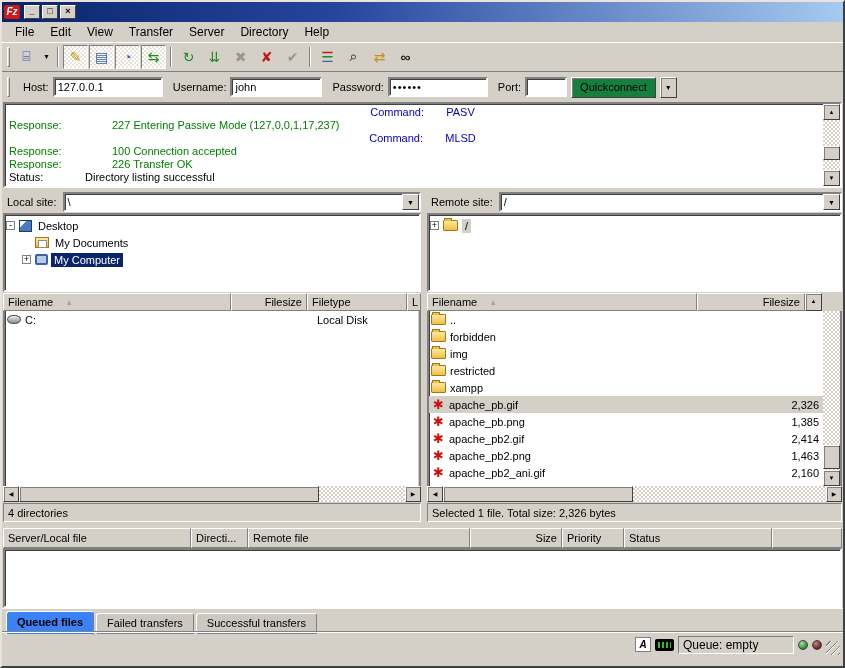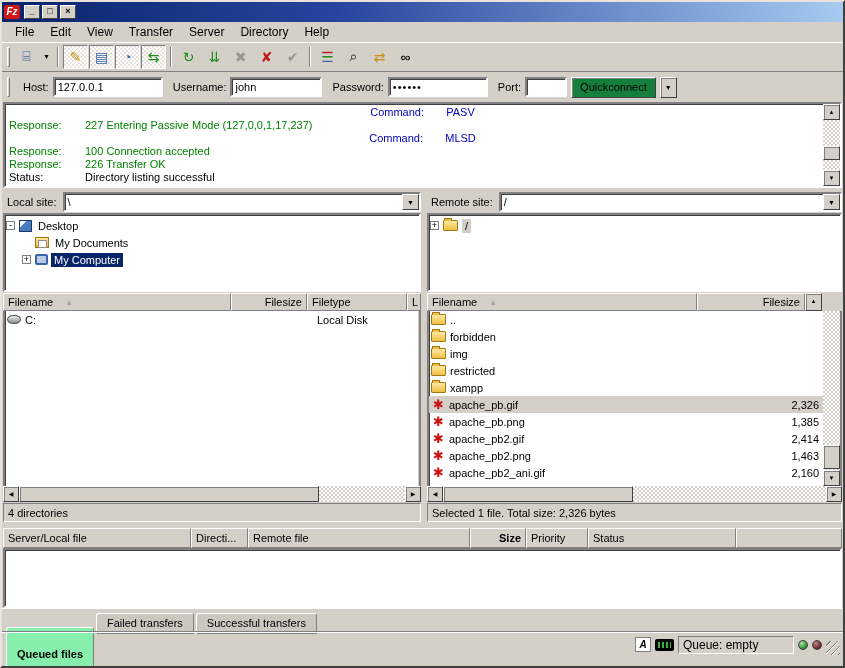--- a/index.html
+++ b/index.html
@@ -50,21 +50,21 @@
   .qc-drop { width:17px; height:21px; background:#d4d0c8; border:1px solid; border-color:#fff #404040 #404040 #fff;
     box-shadow:1px 1px 0 #808080 inset; font-size:7px; text-align:center; line-height:19px; }
 
   
   .logwrap { height:86px; margin:0 1px; background:#fff; border:2px solid; border-color:#808080 #fff #fff #808080;
     box-shadow:1px 1px 0 #404040 inset; position:relative; overflow:hidden; flex:0 0 auto; }
   .logbody { padding:2px 4px; }
   .logline { display:flex; line-height:13px; white-space:nowrap; }
   .logline .lab { width:76px; flex:0 0 auto; }
   .lt-command { color:#0000bf;justify-content:center; }
-  .lt-response { color:#008000; }
+  .lt-response { color:#008000;gap:27px; }
   .lt-status { color:#000; }
 
   
   .vscroll { position:absolute; top:0; right:0; bottom:0; width:17px;
     background:repeating-conic-gradient(#fff 0% 25%, #d4d0c8 0% 50%) 0 0/4px 4px; }
   .sb-btn { width:17px; height:16px; background:#d4d0c8; border:1px solid; border-color:#fff #404040 #404040 #fff;
     box-shadow:1px 1px 0 #808080 inset; font-size:6px; text-align:center; line-height:14px; color:#000; }
   .sb-up { position:absolute; top:0; left:0; }
   .sb-down { position:absolute; bottom:0; left:0; }
   .sb-thumb-v { position:absolute; left:0; width:17px; background:#d4d0c8; border:1px solid;
@@ -132,31 +132,31 @@
   .local-list .c-size { width:76px; text-align:right; }
   .local-list .c-type { width:100px; padding-left:6px; }
   .remote-list .fname { width:268px; flex:0 0 auto; }
   .remote-list .fsize { width:110px; text-align:right; padding-right:8px; }
   .pane-status { height:19px; margin:1px 1px 0 1px; border:1px solid; border-color:#808080 #fff #fff #808080;
     display:flex; align-items:center; padding:0 4px; flex:0 0 auto; }
 
   
   .splitter { height:6px; flex:0 0 auto; }
   .queueheader { height:20px; display:flex; flex:0 0 auto; margin:0 1px; }
-  .qc0{width:188px;} .qc1{width:57px;} .qc2{width:222px;} .qc3{width:56px;font-weight:bold;} .qc4{width:62px;} .qc5{width:148px;} .qc6{flex:1;}
+  .qc0{width:188px;} .qc1{width:57px;} .qc2{width:222px;} .qc3{width:92px;} .qc4{width:62px;} .qc5{width:148px;} .qc6{flex:1;}
   .queuebody { height:60px; margin:0 1px; background:#fff; border:2px solid; border-color:#808080 #fff #fff #808080;
     box-shadow:1px 1px 0 #404040 inset; flex:0 0 auto; }
 
   
   .tabsrow { height:23px; display:flex; align-items:flex-start; padding:2px 0 0 4px; gap:2px; flex:0 0 auto;
     border-top:1px solid #fff; }
   .tab { padding:3px 10px 4px 10px; background:#ccc8c0; border:1px solid; border-color:#fff #808080 #808080 #fff;
     border-radius:3px 3px 0 0; font-size:11px; margin-top:2px; }
-  .tab.active { background:#86efac; font-weight:bold; border-bottom-color:#d4d0c8; margin-top:16px;
-    padding-top:20px; padding-bottom:6px; }
+  .tab.active { background:#3b82f6; font-weight:bold; border-bottom-color:#d4d0c8; margin-top:0;
+    padding-top:4px; padding-bottom:6px; }
 
   
   .statusbar { height:26px; border-top:1px solid #808080; box-shadow:0 1px 0 #fff inset;
     display:flex; align-items:center; justify-content:flex-end; padding:2px 3px 2px 2px; gap:4px; flex:0 0 auto; }
   .ascii-badge { width:16px; height:15px; background:#fff; border:1px solid #808080; font-size:10px;
     font-weight:bold; text-align:center; line-height:13px; font-style:italic; }
   .led-badge { width:19px; height:12px; background:#000; border-radius:2px; display:flex; align-items:center;
     justify-content:center; }
   .led-badge .dots { width:13px; height:6px;
     background:repeating-linear-gradient(90deg,#39b339 0 2px,#000 2px 4px); }

